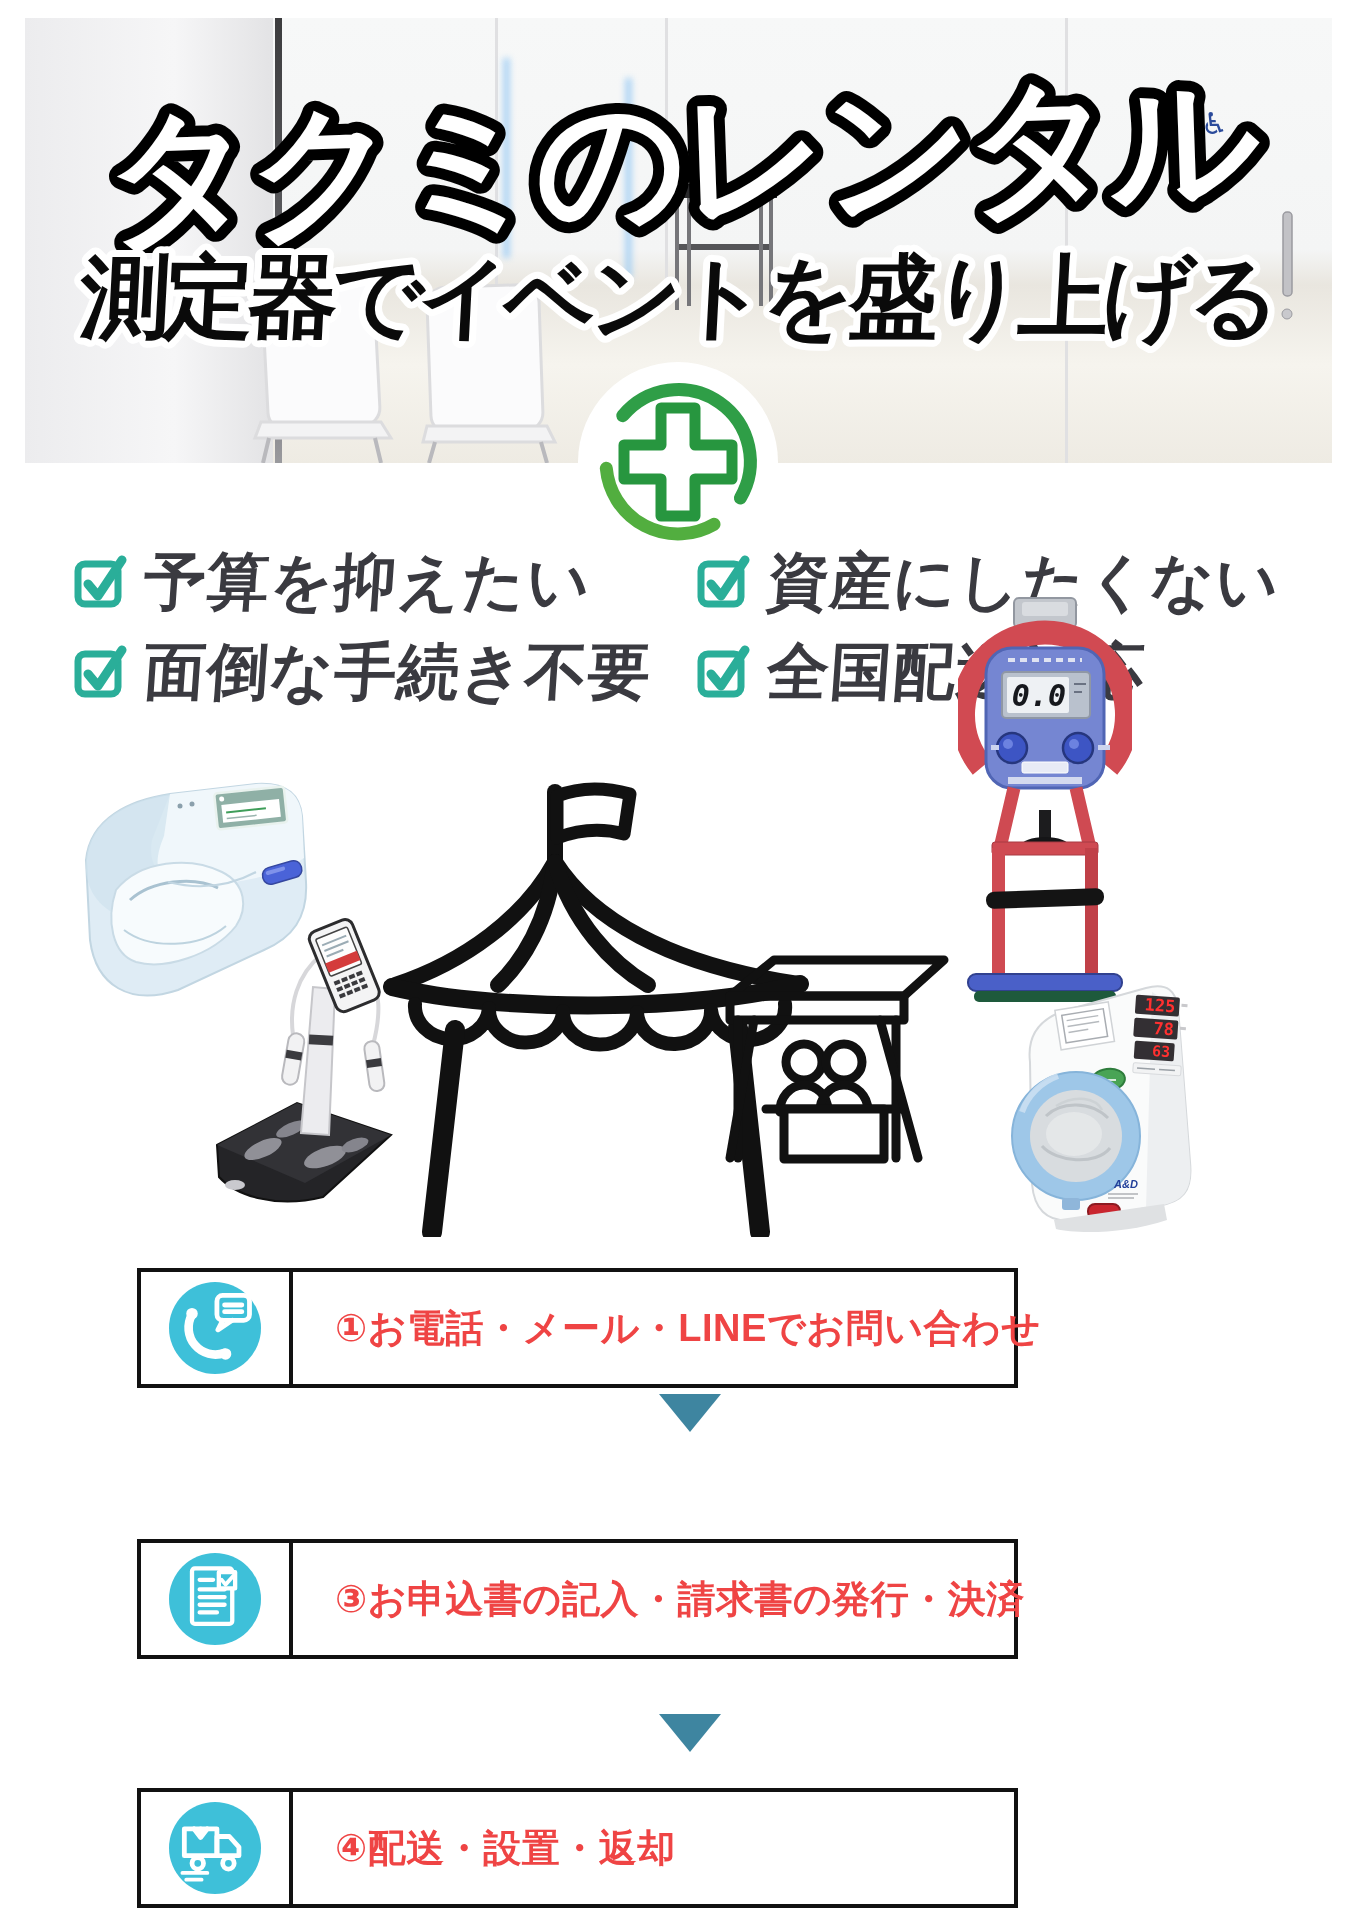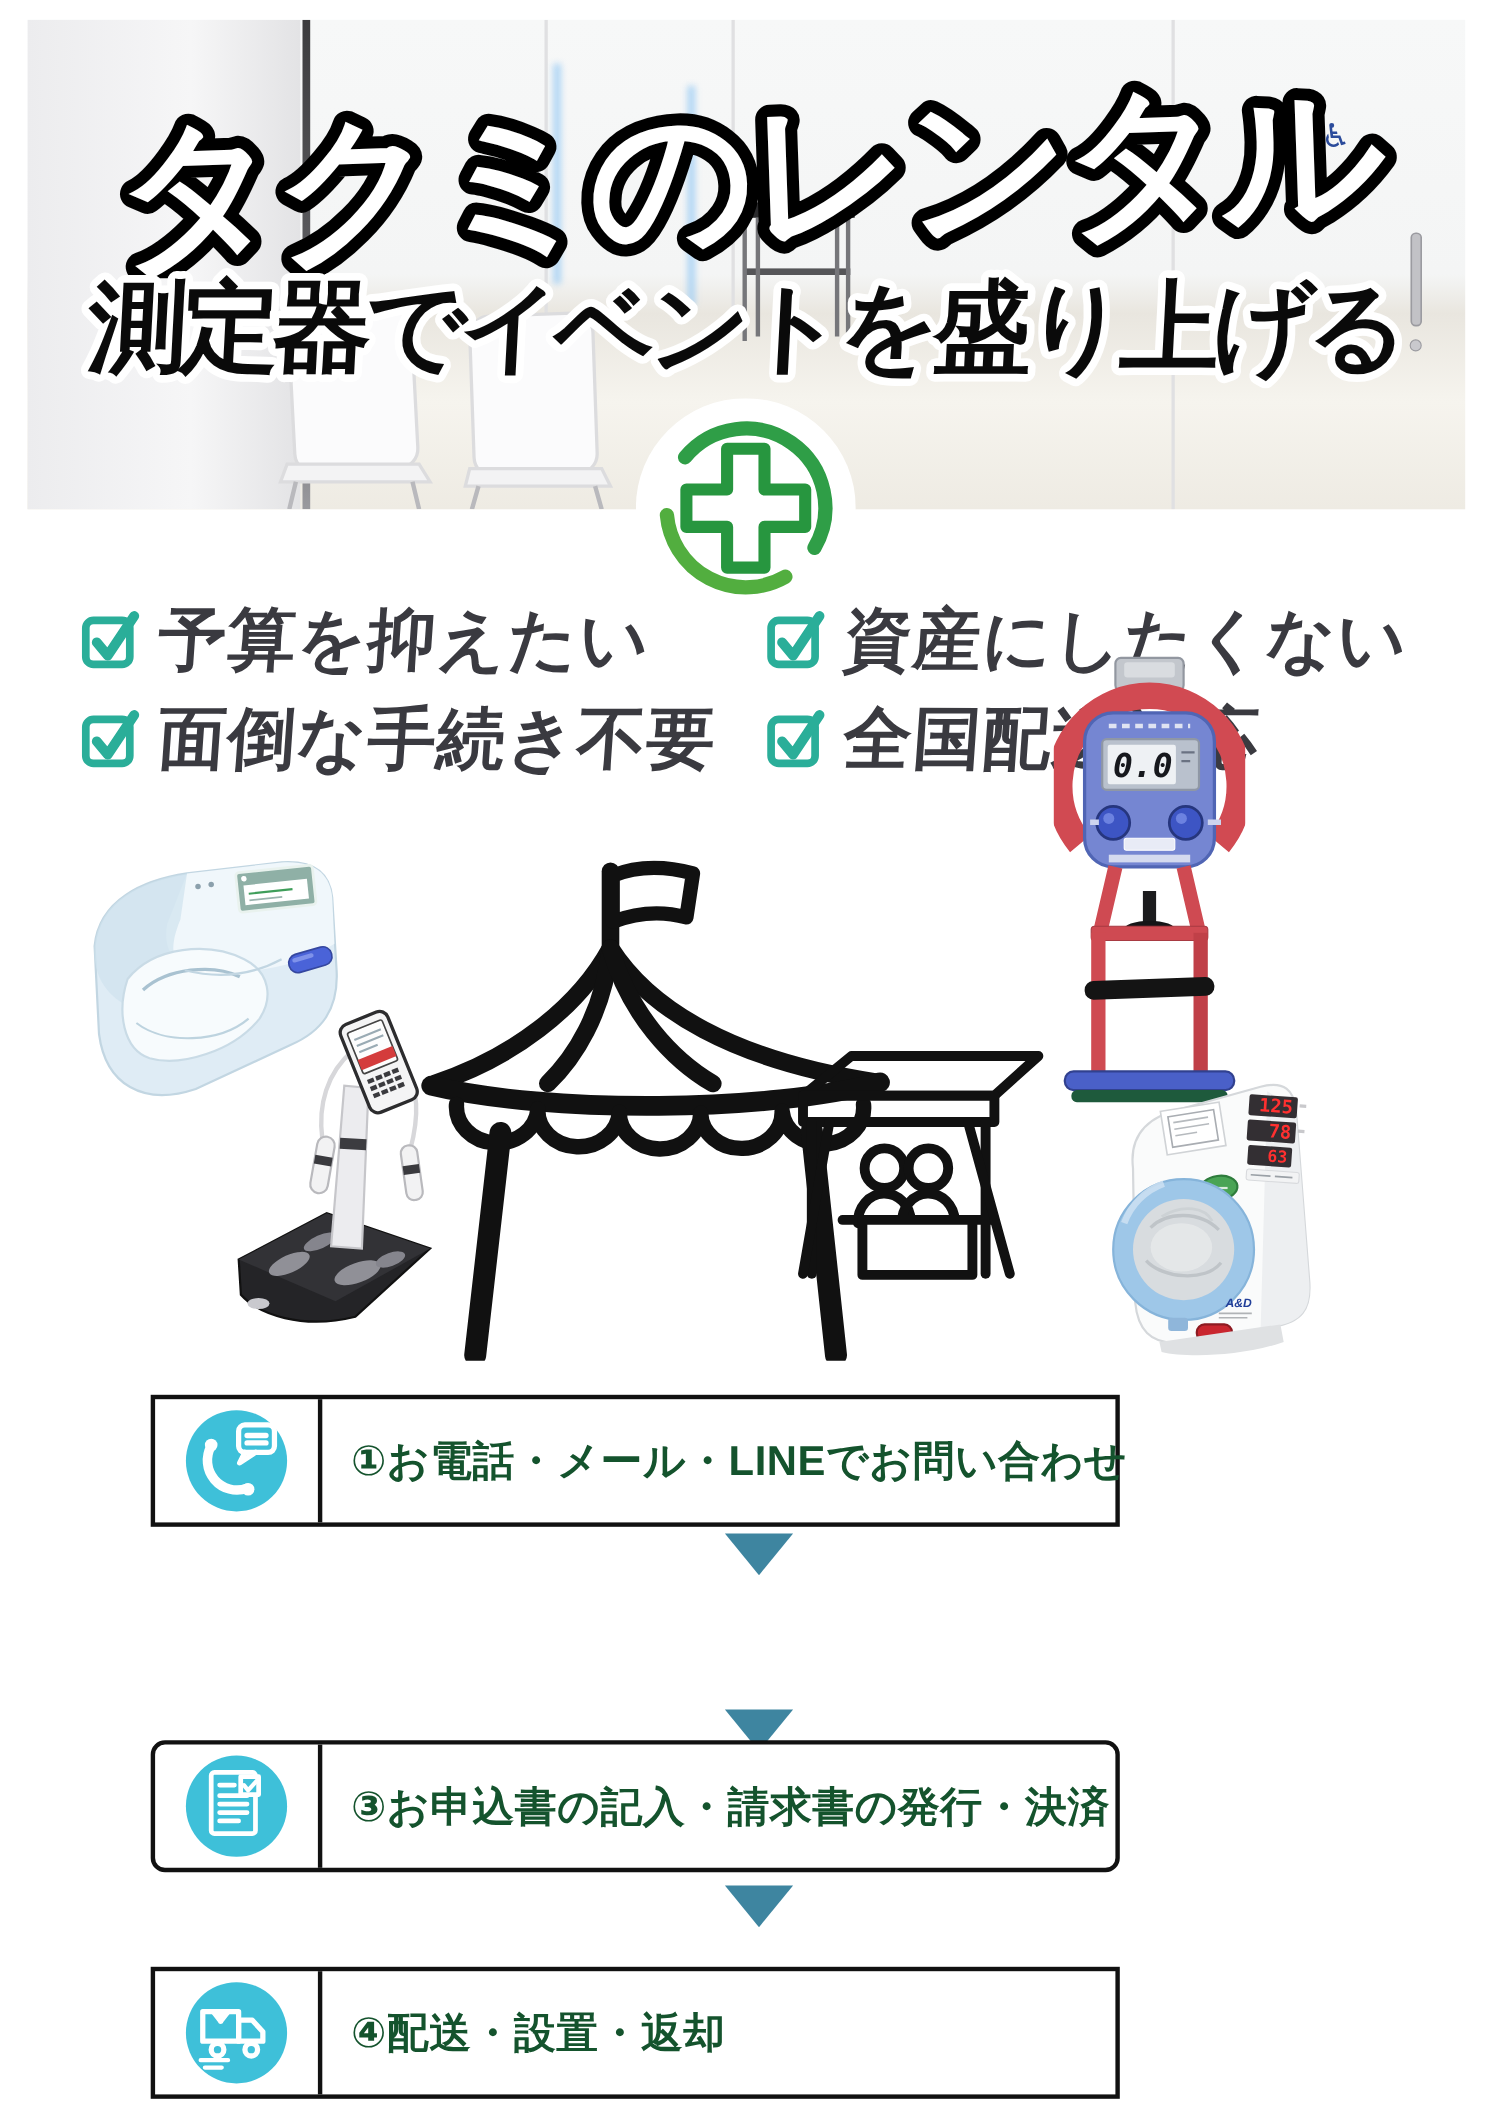--- a/index.html
+++ b/index.html
@@ -36,26 +36,26 @@
   #benefit-3{left:695px;top:630px;}
 
   
   .product{position:absolute;}
 
   
   .flow-box{position:absolute;left:137px;width:873px;height:112px;border:4px solid #111;
             background:#fff;display:flex;align-items:stretch;}
   .flow-icon-cell{width:148px;border-right:4px solid #111;display:flex;align-items:center;justify-content:center;flex:0 0 auto;}
   .flow-circle{width:92px;height:92px;border-radius:50%;background:#3ec0d9;display:flex;align-items:center;justify-content:center;}
-  .flow-text{display:flex;align-items:center;padding-left:26px;font-size:38px;font-weight:900;
-             color:#14532d;letter-spacing:.5px;white-space:nowrap;}
+  .flow-text{display:flex;align-items:center;padding-left:42px;font-size:38px;font-weight:900;
+             color:#ef4444;letter-spacing:.5px;white-space:nowrap;}
   .flow-arrow{position:absolute;left:659px;width:0;height:0;
               border-left:31px solid transparent;border-right:31px solid transparent;
               border-top:38px solid #3e85a0;}
-  #flow-0{top:1268px;} #flow-1{top:1432px;} #flow-2{top:1582px;border-radius:13px;} #flow-3{top:1752px;margin-top:36px;}
+  #flow-0{top:1268px;} #flow-1{top:1432px;} #flow-2{top:1539px;} #flow-3{top:1752px;margin-top:36px;}
   #arrow-0{top:1394px;} #arrow-1{top:1554px;} #arrow-2{top:1714px;}
 </style>
 </head>
 <body>
 
 <div class="page">
 
   <div class="photo">
     <div class="panel-left"></div>
     <div class="seam-dark"></div>

